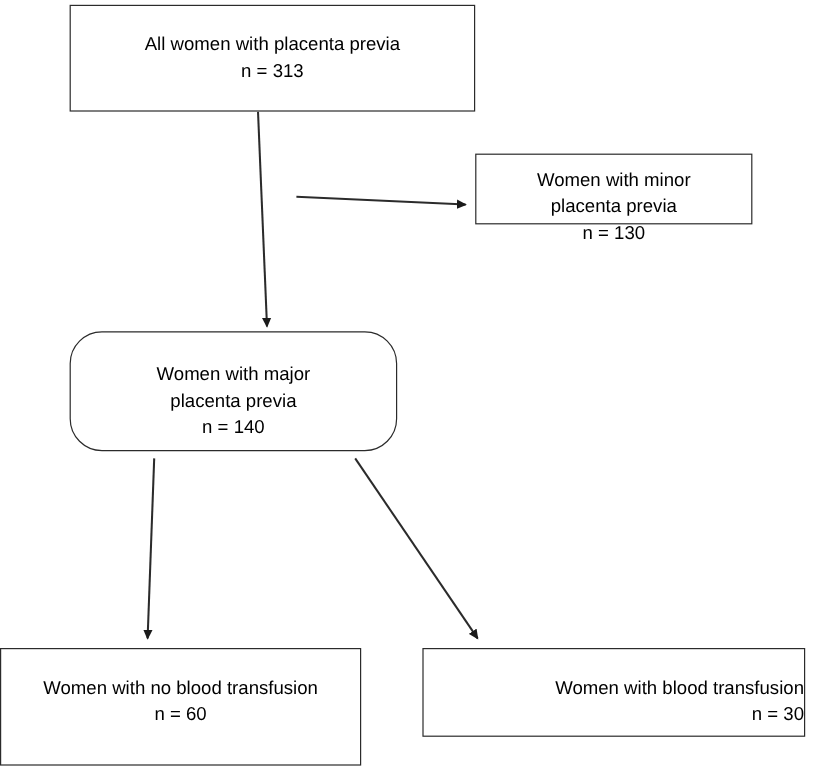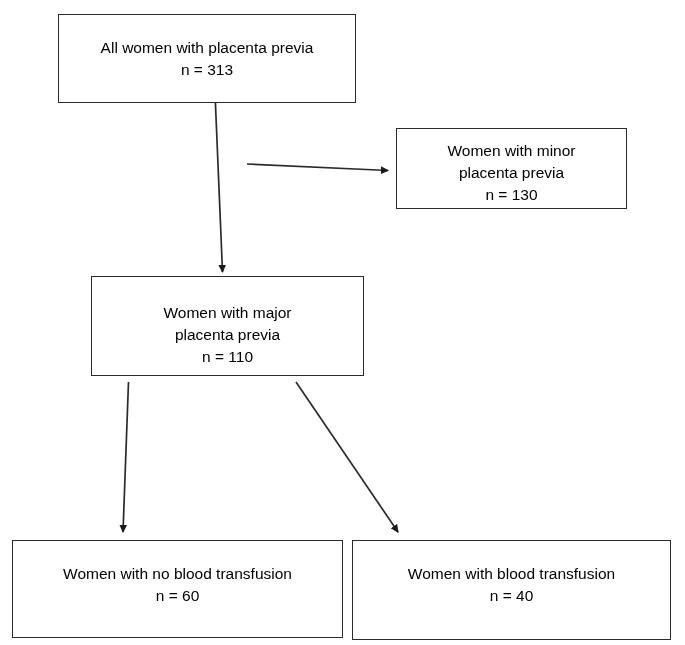--- a/index.html
+++ b/index.html
@@ -29,41 +29,41 @@
     position: absolute;
     left: 0;
     right: 0;
   }
   .node .line {
     display: block;
     white-space: nowrap;
   }
   
   #node-all {
-    left: 58px;  top: 14px;   width: 298px; height: 89px;
+    left: 58px;  top: 4px;   width: 338px; height: 89px;
   }
   #node-all .lines { top: 22px; }
 
   #node-minor {
-    left: 396px; top: 128px; width: 231px; height: 81px;
+    left: 396px; top: 128px; width: 231px; height: 59px;
   }
   #node-minor .lines { top: 11px; }
 
   #node-major {
-    left: 91px;  top: 276px; width: 273px; height: 100px;
+    left: 58px;  top: 276px; width: 273px; height: 100px; border-radius: 27px;
   }
   #node-major .lines { top: 25px; }
 
   #node-notrans {
-    left: 12px;   top: 540px; width: 331px; height: 98px; padding-left: 46px;
+    left: 0;   top: 540px; width: 301px; height: 98px; padding-left: 46px;
   }
   #node-notrans .lines { top: 22px; }
 
   #node-trans {
-    left: 352px; top: 540px; width: 319px; height: 100px;
+    left: 352px; top: 540px; width: 319px; height: 74px; text-align: right;
   }
   #node-trans .lines { top: 22px; }
 
   #arrows {
     position: absolute;
     left: 0; top: 0;
     width: 685px;
     height: 645px;
     pointer-events: none;
   }
@@ -109,31 +109,31 @@
       <span class="line">Women with minor</span>
       <span class="line">placenta previa</span>
       <span class="line">n = 130</span>
     </div>
   </div>
 
   <div class="node" id="node-major">
     <div class="lines">
       <span class="line">Women with major</span>
       <span class="line">placenta previa</span>
-      <span class="line">n = 110</span>
+      <span class="line">n = 140</span>
     </div>
   </div>
 
   <div class="node" id="node-notrans">
     <div class="lines">
       <span class="line">Women with no blood transfusion</span>
       <span class="line">n = 60</span>
     </div>
   </div>
 
   <div class="node" id="node-trans">
     <div class="lines">
       <span class="line">Women with blood transfusion</span>
-      <span class="line">n = 40</span>
+      <span class="line">n = 30</span>
     </div>
   </div>
 
 </div>
 
 </body></html>

